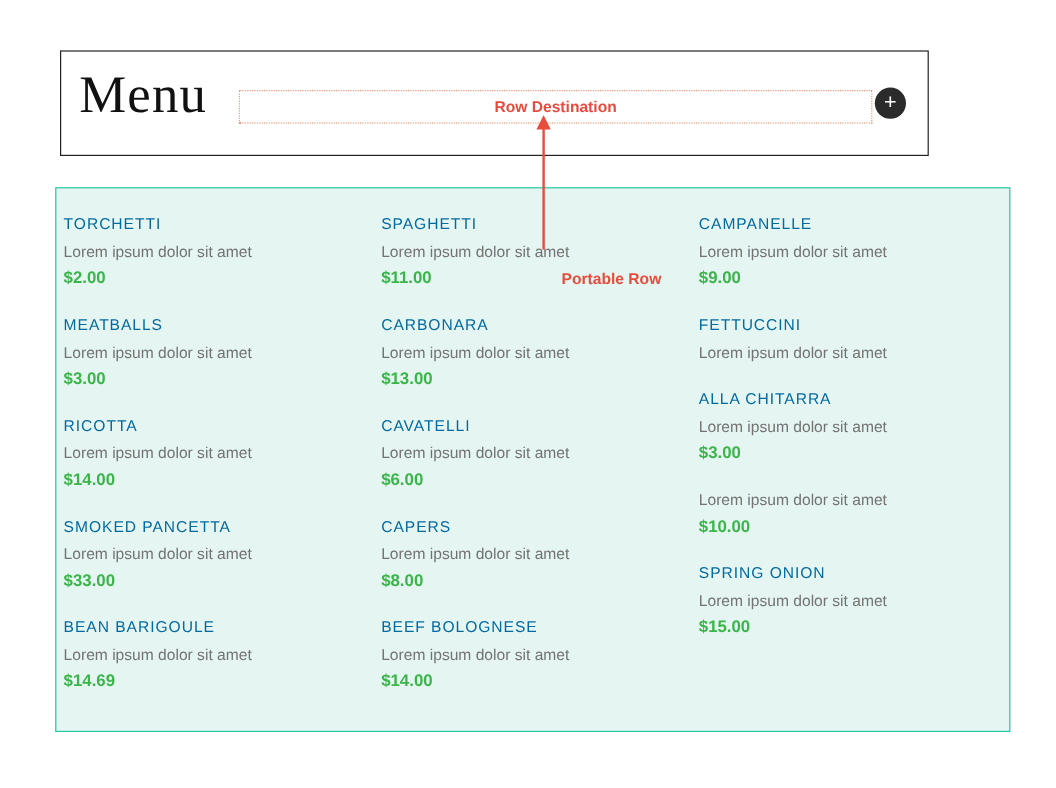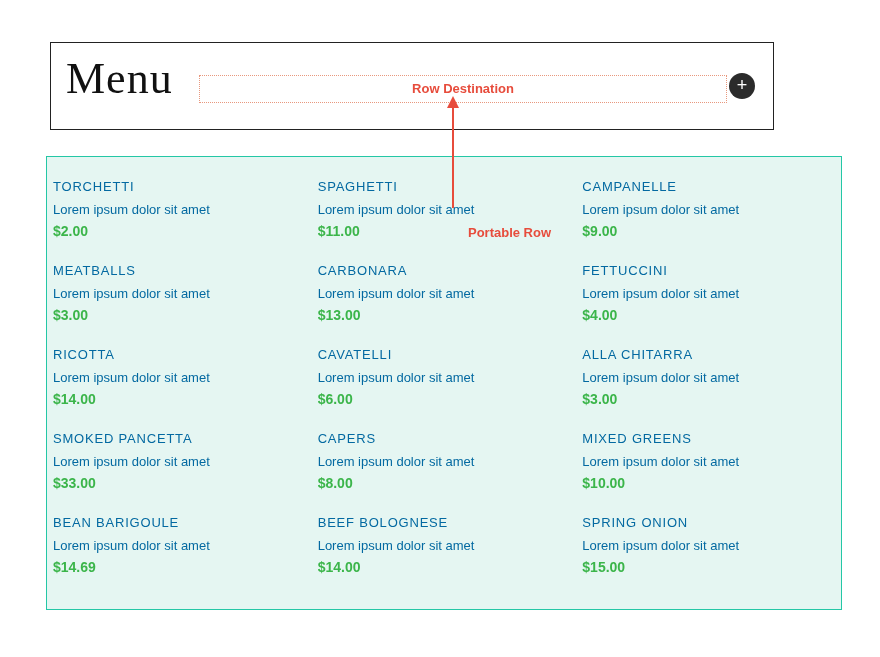--- a/index.html
+++ b/index.html
@@ -85,21 +85,21 @@
   .item-title {
     font-size: 13px;
     font-weight: 400;
     letter-spacing: 0.8px;
     color: #0369a1;
     text-transform: uppercase;
     margin-bottom: 8px;
   }
   .item-desc {
     font-size: 13px;
-    color: #0369a1;
+    color: #737373;
     margin-bottom: 6px;
   }
   .item-price {
     font-size: 14px;
     font-weight: 700;
     color: #3bb54a;
   }
   .arrow {
     position: absolute;
     left: 452px;
@@ -196,29 +196,27 @@
       </div>
       <div class="col">
         <div class="item">
           <div class="item-title">CAMPANELLE</div>
           <div class="item-desc">Lorem ipsum dolor sit amet</div>
           <div class="item-price">$9.00</div>
         </div>
         <div class="item">
           <div class="item-title">FETTUCCINI</div>
           <div class="item-desc">Lorem ipsum dolor sit amet</div>
-          <div class="item-price">$4.00</div>
         </div>
         <div class="item">
           <div class="item-title">ALLA CHITARRA</div>
           <div class="item-desc">Lorem ipsum dolor sit amet</div>
           <div class="item-price">$3.00</div>
         </div>
         <div class="item">
-          <div class="item-title">MIXED GREENS</div>
           <div class="item-desc">Lorem ipsum dolor sit amet</div>
           <div class="item-price">$10.00</div>
         </div>
         <div class="item">
           <div class="item-title">SPRING ONION</div>
           <div class="item-desc">Lorem ipsum dolor sit amet</div>
           <div class="item-price">$15.00</div>
         </div>
       </div>
     </div>

